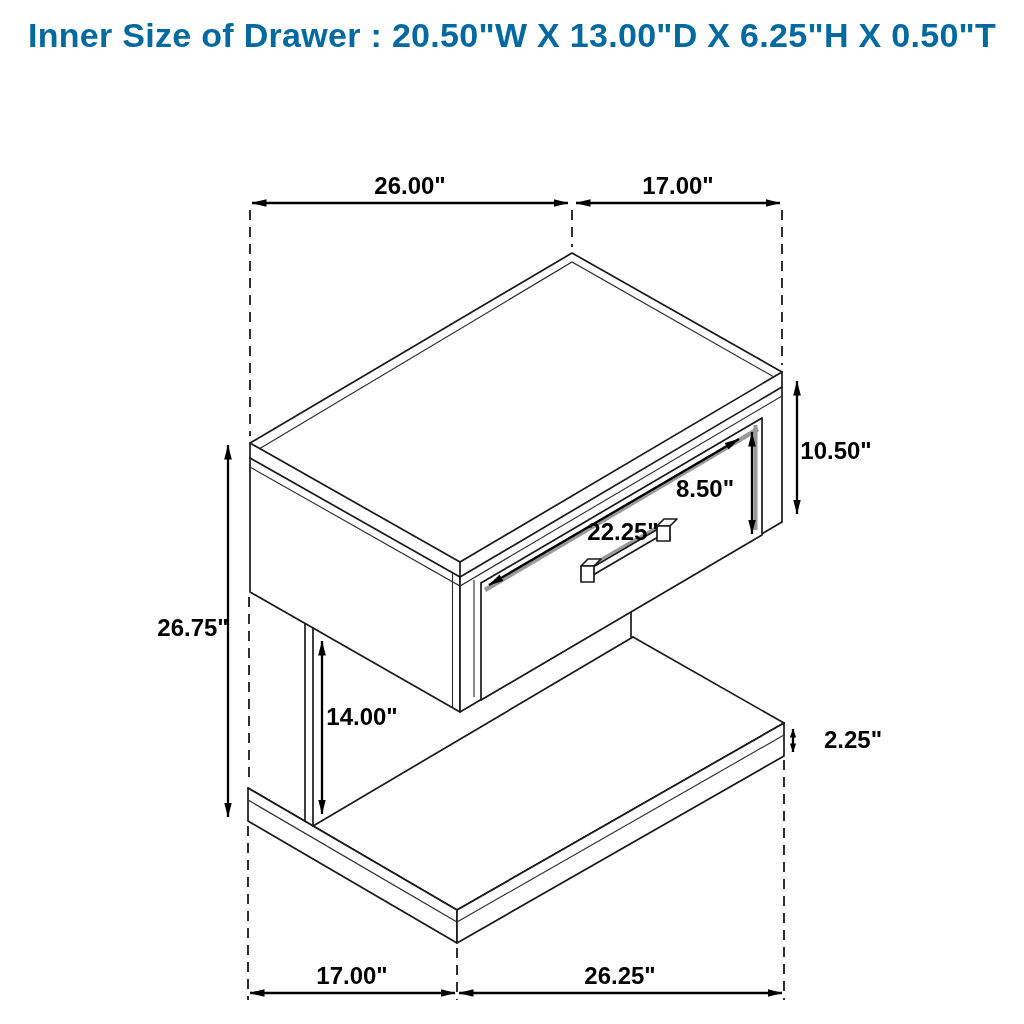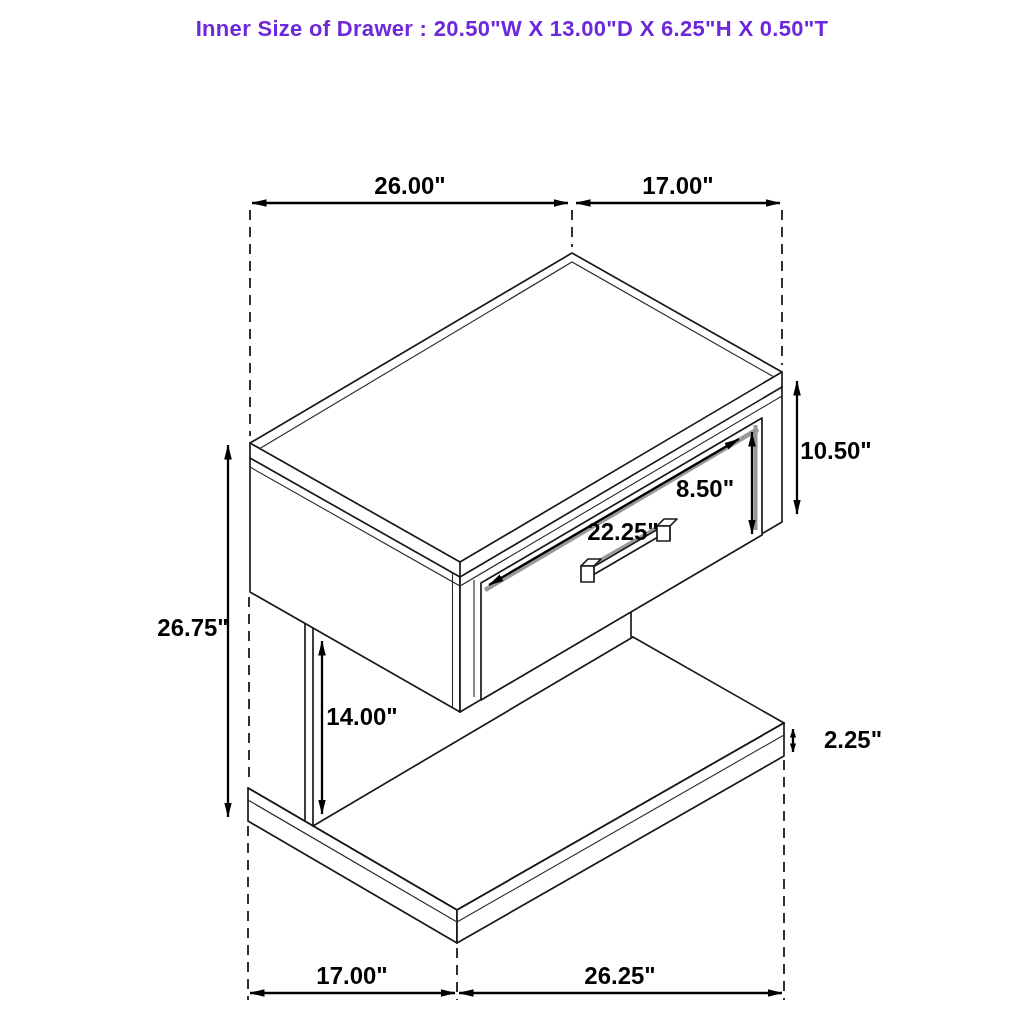--- a/index.html
+++ b/index.html
@@ -14,23 +14,23 @@
     background: #ffffff;
     font-family: "Liberation Sans", sans-serif;
     overflow: hidden;
   }
   #diagram-title {
     position: absolute;
     top: 16px;
     left: 0;
     width: 100%;
     text-align: center;
-    font-size: 22px;
+    font-size: 34px;
     font-weight: bold;
-    color: #6d28d9;
+    color: #0369a1;
     letter-spacing: 0.3px;
   }
   svg { position: absolute; top: 0; left: 0; }
   .outline  { stroke: #1a1a1a; stroke-width: 1.7; fill: none; stroke-linejoin: round; stroke-linecap: round; }
   .outline-f{ stroke: #1a1a1a; stroke-width: 1.7; fill: #ffffff; stroke-linejoin: round; }
   .fillonly { fill: #ffffff; stroke: none; }
   .thin     { stroke: #2a2a2a; stroke-width: 1.1; fill: none; }
   .gray     { stroke: #999999; fill: none; stroke-linecap: butt; }
   .dash     { stroke: #1a1a1a; stroke-width: 1.8; fill: none; stroke-dasharray: 10 7; }
   .dim      { stroke: #000000; stroke-width: 2.3; fill: none; }

